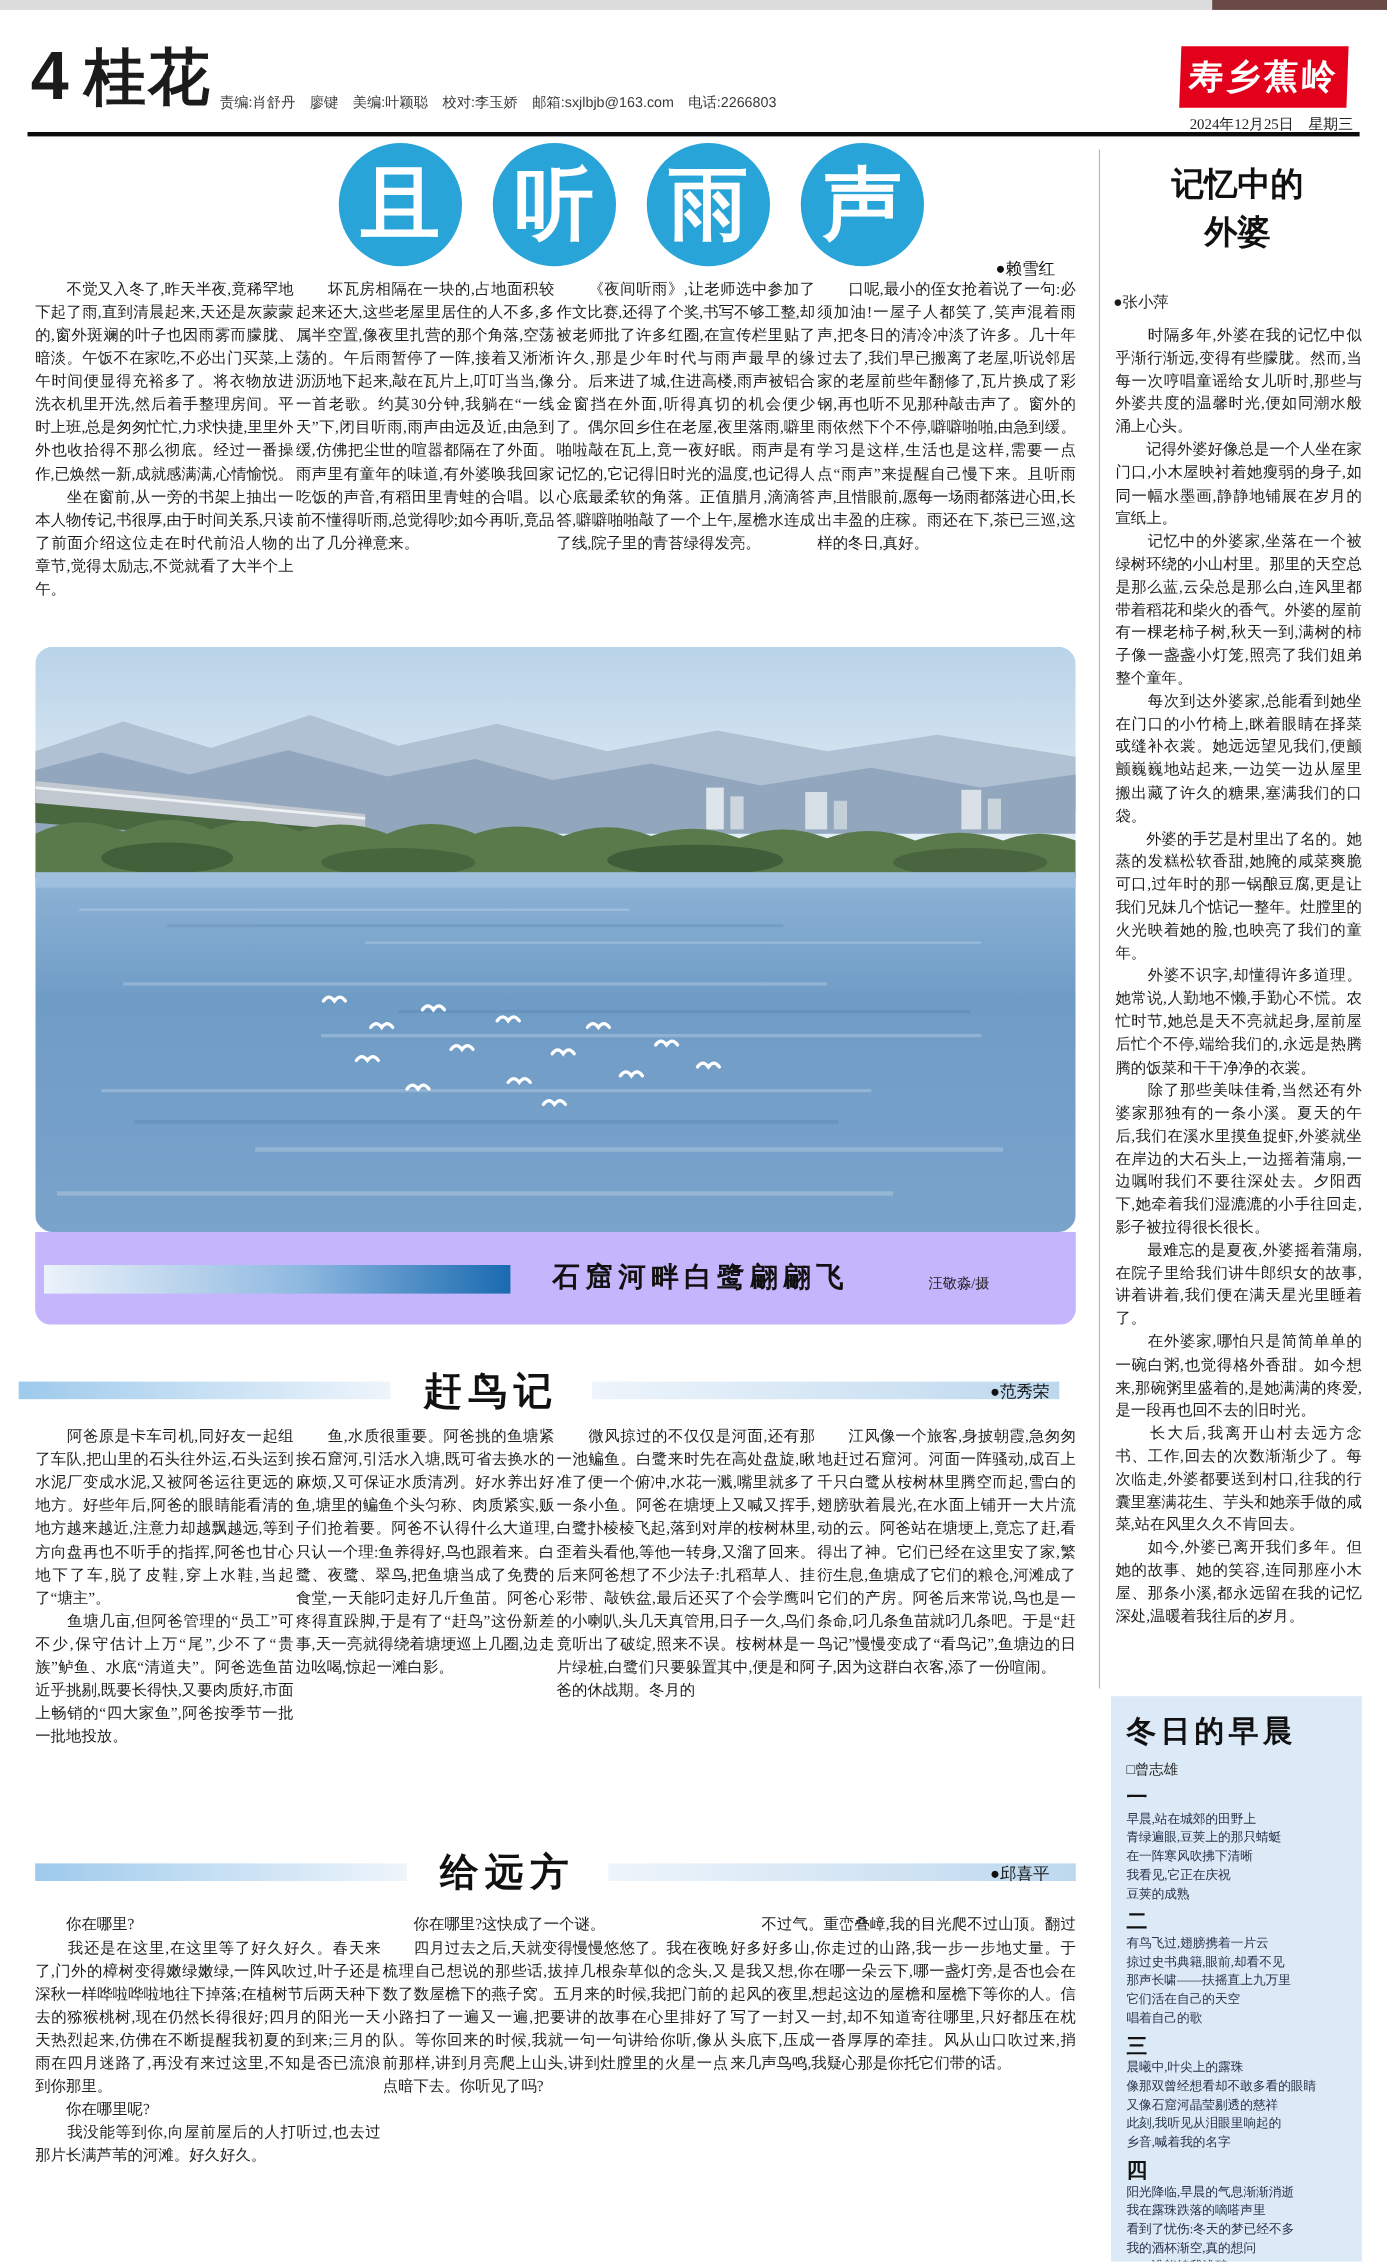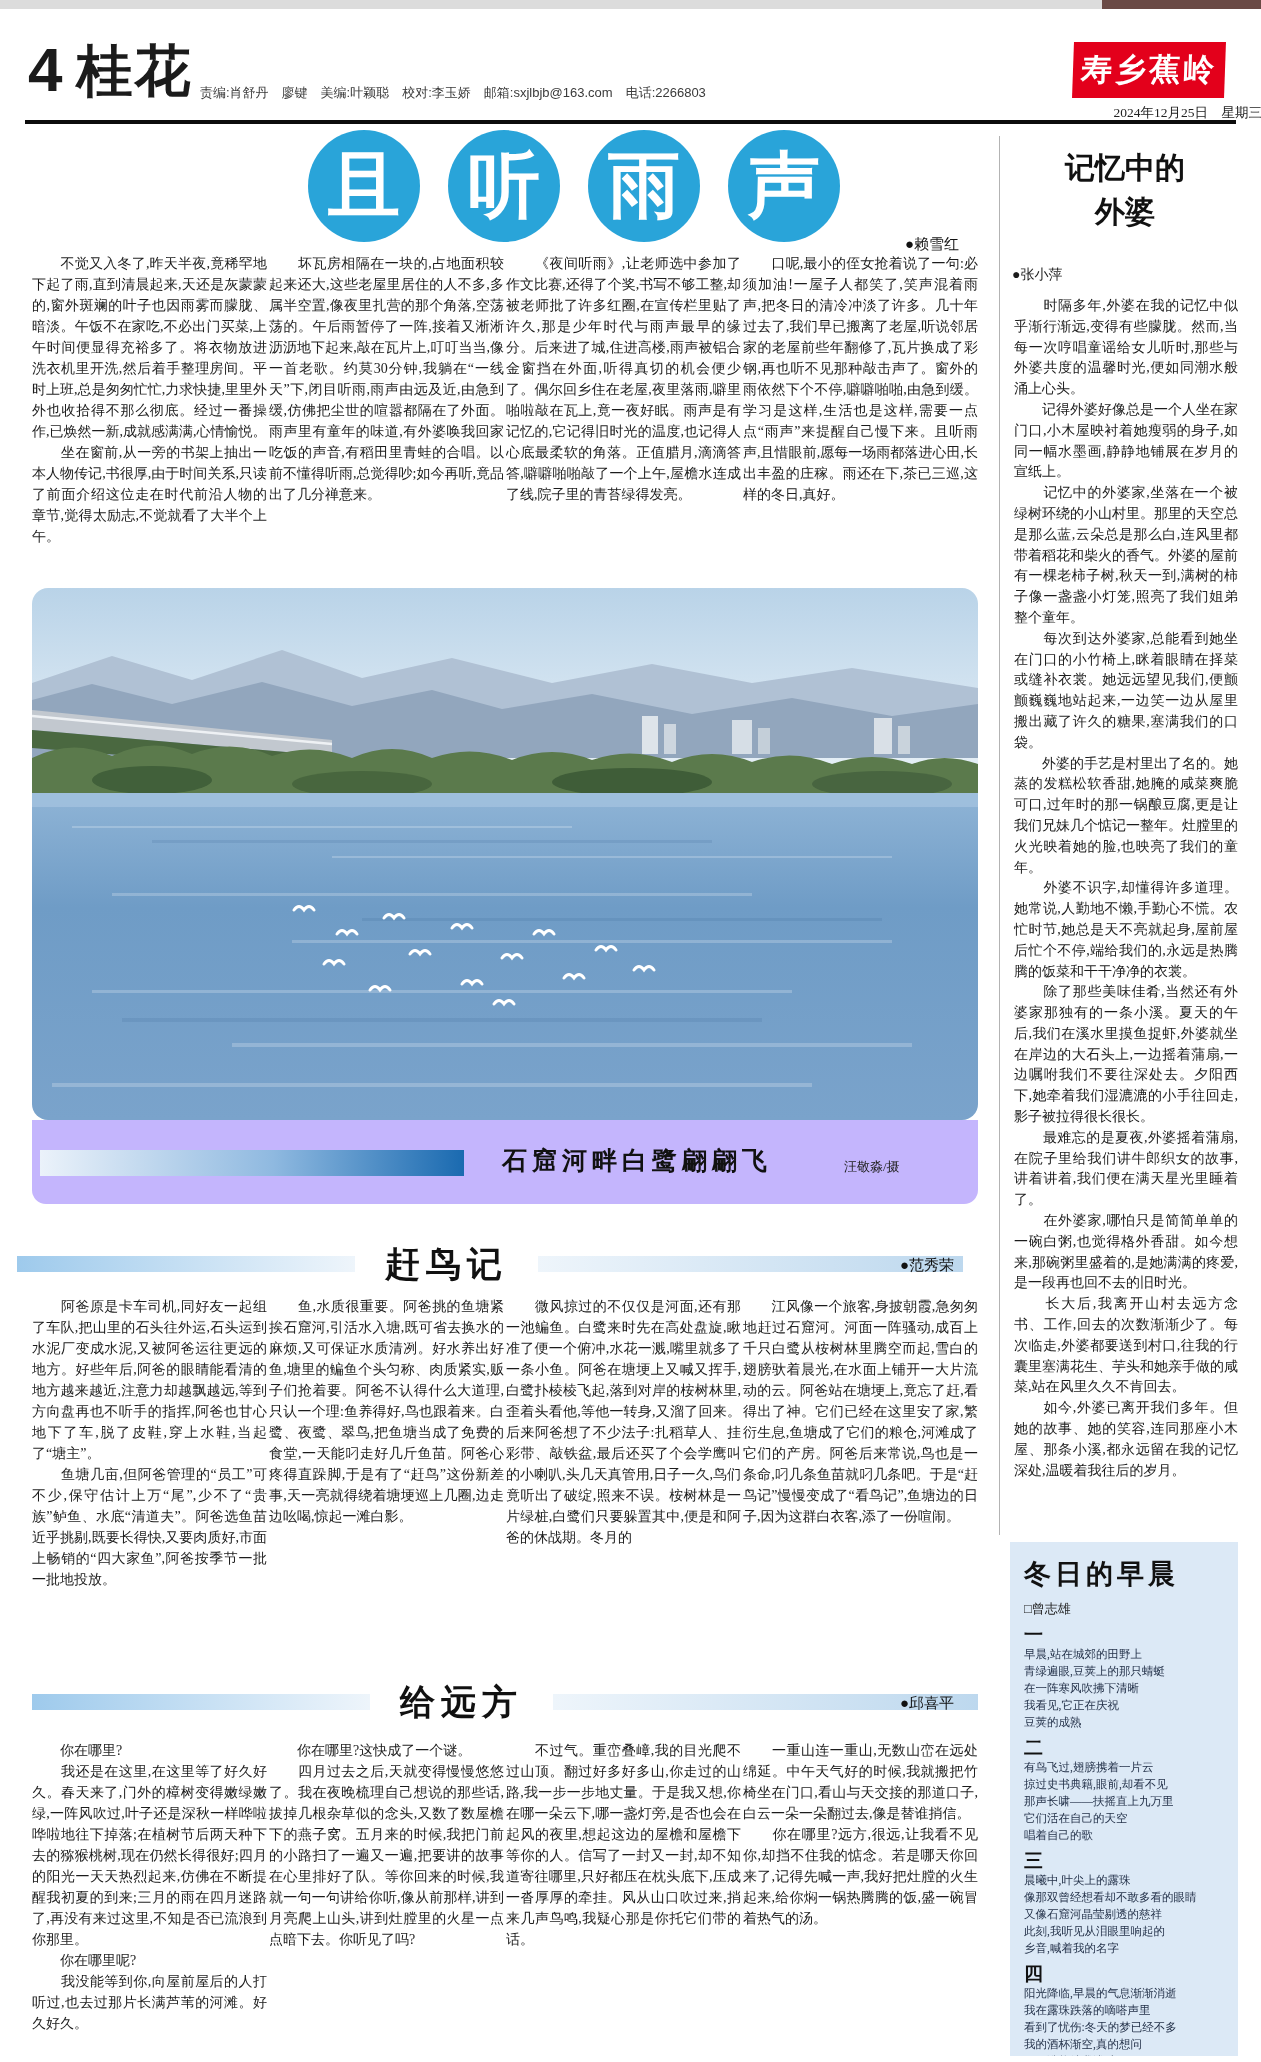--- a/index.html
+++ b/index.html
@@ -9,21 +9,21 @@
   .topstrip{left:0;top:0;width:1261px;height:9px;background:#dcdcdc;}
   .topstrip-dark{left:1102px;top:0;width:159px;height:9px;background:#6a4a45;}
   
   .pageno{left:28px;top:40px;display:flex;align-items:flex-end;gap:14px;}
   .pageno .num{font-size:62px;font-weight:bold;line-height:60px;font-family:"Liberation Sans","DejaVu Sans",sans-serif;}
   .pageno .sec{font-size:56px;font-weight:bold;line-height:58px;letter-spacing:2px;}
   .credits{left:200px;top:84px;font-size:13px;color:#3a3a3a;font-family:"Liberation Sans","DejaVu Sans",sans-serif;}
   .masthead{left:1073px;top:42px;width:152px;height:56px;background:#e3001b;color:#fff;
             display:flex;align-items:center;justify-content:center;font-size:31px;font-weight:bold;
             letter-spacing:3px;transform:skewX(-2deg);}
-  .dateline{left:1102px;top:104px;width:160px;font-size:13.5px;color:#222;text-align:right;}
+  .dateline{left:1070px;top:104px;width:160px;font-size:13.5px;color:#222;text-align:right;}
   .rule{left:25px;top:120px;width:1211px;height:4px;background:#0c0c0c;}
   .vdivider{left:999px;top:136px;width:1px;height:1399px;background:#b3b3b3;}
   
   .rain-title{left:308px;top:130px;display:flex;gap:28px;}
   .circle{width:112px;height:112px;border-radius:50%;background:#29a4d9;color:#ffffff;
           display:flex;align-items:center;justify-content:center;font-size:72px;font-weight:bold;}
   .byline{font-size:15px;color:#111;}
   
   .cols{display:flex;gap:2px;overflow:hidden;}
   .col{flex:1;white-space:pre-line;text-align:justify;font-size:14px;line-height:21px;color:#1c1c1c;overflow:hidden;}
@@ -181,22 +181,20 @@
   </div>
   <div class="abs byline" style="left:900px;top:1694px;">●邱喜平</div>
   <div class="abs cols" style="left:32px;top:1740px;width:946px;height:315px;">
     <div class="col">　　你在哪里?
 　　我还是在这里,在这里等了好久好久。春天来了,门外的樟树变得嫩绿嫩绿,一阵风吹过,叶子还是深秋一样哗啦哗啦地往下掉落;在植树节后两天种下去的猕猴桃树,现在仍然长得很好;四月的阳光一天天热烈起来,仿佛在不断提醒我初夏的到来;三月的雨在四月迷路了,再没有来过这里,不知是否已流浪到你那里。
 　　你在哪里呢?
 　　我没能等到你,向屋前屋后的人打听过,也去过那片长满芦苇的河滩。好久好久。</div>
     <div class="col">　　你在哪里?这快成了一个谜。
 　　四月过去之后,天就变得慢慢悠悠了。我在夜晚梳理自己想说的那些话,拔掉几根杂草似的念头,又数了数屋檐下的燕子窝。五月来的时候,我把门前的小路扫了一遍又一遍,把要讲的故事在心里排好了队。等你回来的时候,我就一句一句讲给你听,像从前那样,讲到月亮爬上山头,讲到灶膛里的火星一点点暗下去。你听见了吗?</div>
     <div class="col">　　不过气。重峦叠嶂,我的目光爬不过山顶。翻过好多好多山,你走过的山路,我一步一步地丈量。于是我又想,你在哪一朵云下,哪一盏灯旁,是否也会在起风的夜里,想起这边的屋檐和屋檐下等你的人。信写了一封又一封,却不知道寄往哪里,只好都压在枕头底下,压成一沓厚厚的牵挂。风从山口吹过来,捎来几声鸟鸣,我疑心那是你托它们带的话。</div>
-    <div class="col">　　一重山连一重山,无数山峦在远处绵延。中午天气好的时候,我就搬把竹椅坐在门口,看山与天交接的那道口子,白云一朵一朵翻过去,像是替谁捎信。
-　　你在哪里?远方,很远,让我看不见你,却挡不住我的惦念。若是哪天你回来了,记得先喊一声,我好把灶膛的火生起来,给你焖一锅热腾腾的饭,盛一碗冒着热气的汤。</div>
   </div>
 
   <div class="abs g-title">
     <div>记忆中的</div>
     <div>外婆</div>
   </div>
   <div class="abs g-byline">●张小萍</div>
   <div class="abs g-body">　　时隔多年,外婆在我的记忆中似乎渐行渐远,变得有些朦胧。然而,当每一次哼唱童谣给女儿听时,那些与外婆共度的温馨时光,便如同潮水般涌上心头。
 　　记得外婆好像总是一个人坐在家门口,小木屋映衬着她瘦弱的身子,如同一幅水墨画,静静地铺展在岁月的宣纸上。
 　　记忆中的外婆家,坐落在一个被绿树环绕的小山村里。那里的天空总是那么蓝,云朵总是那么白,连风里都带着稻花和柴火的香气。外婆的屋前有一棵老柿子树,秋天一到,满树的柿子像一盏盏小灯笼,照亮了我们姐弟整个童年。

